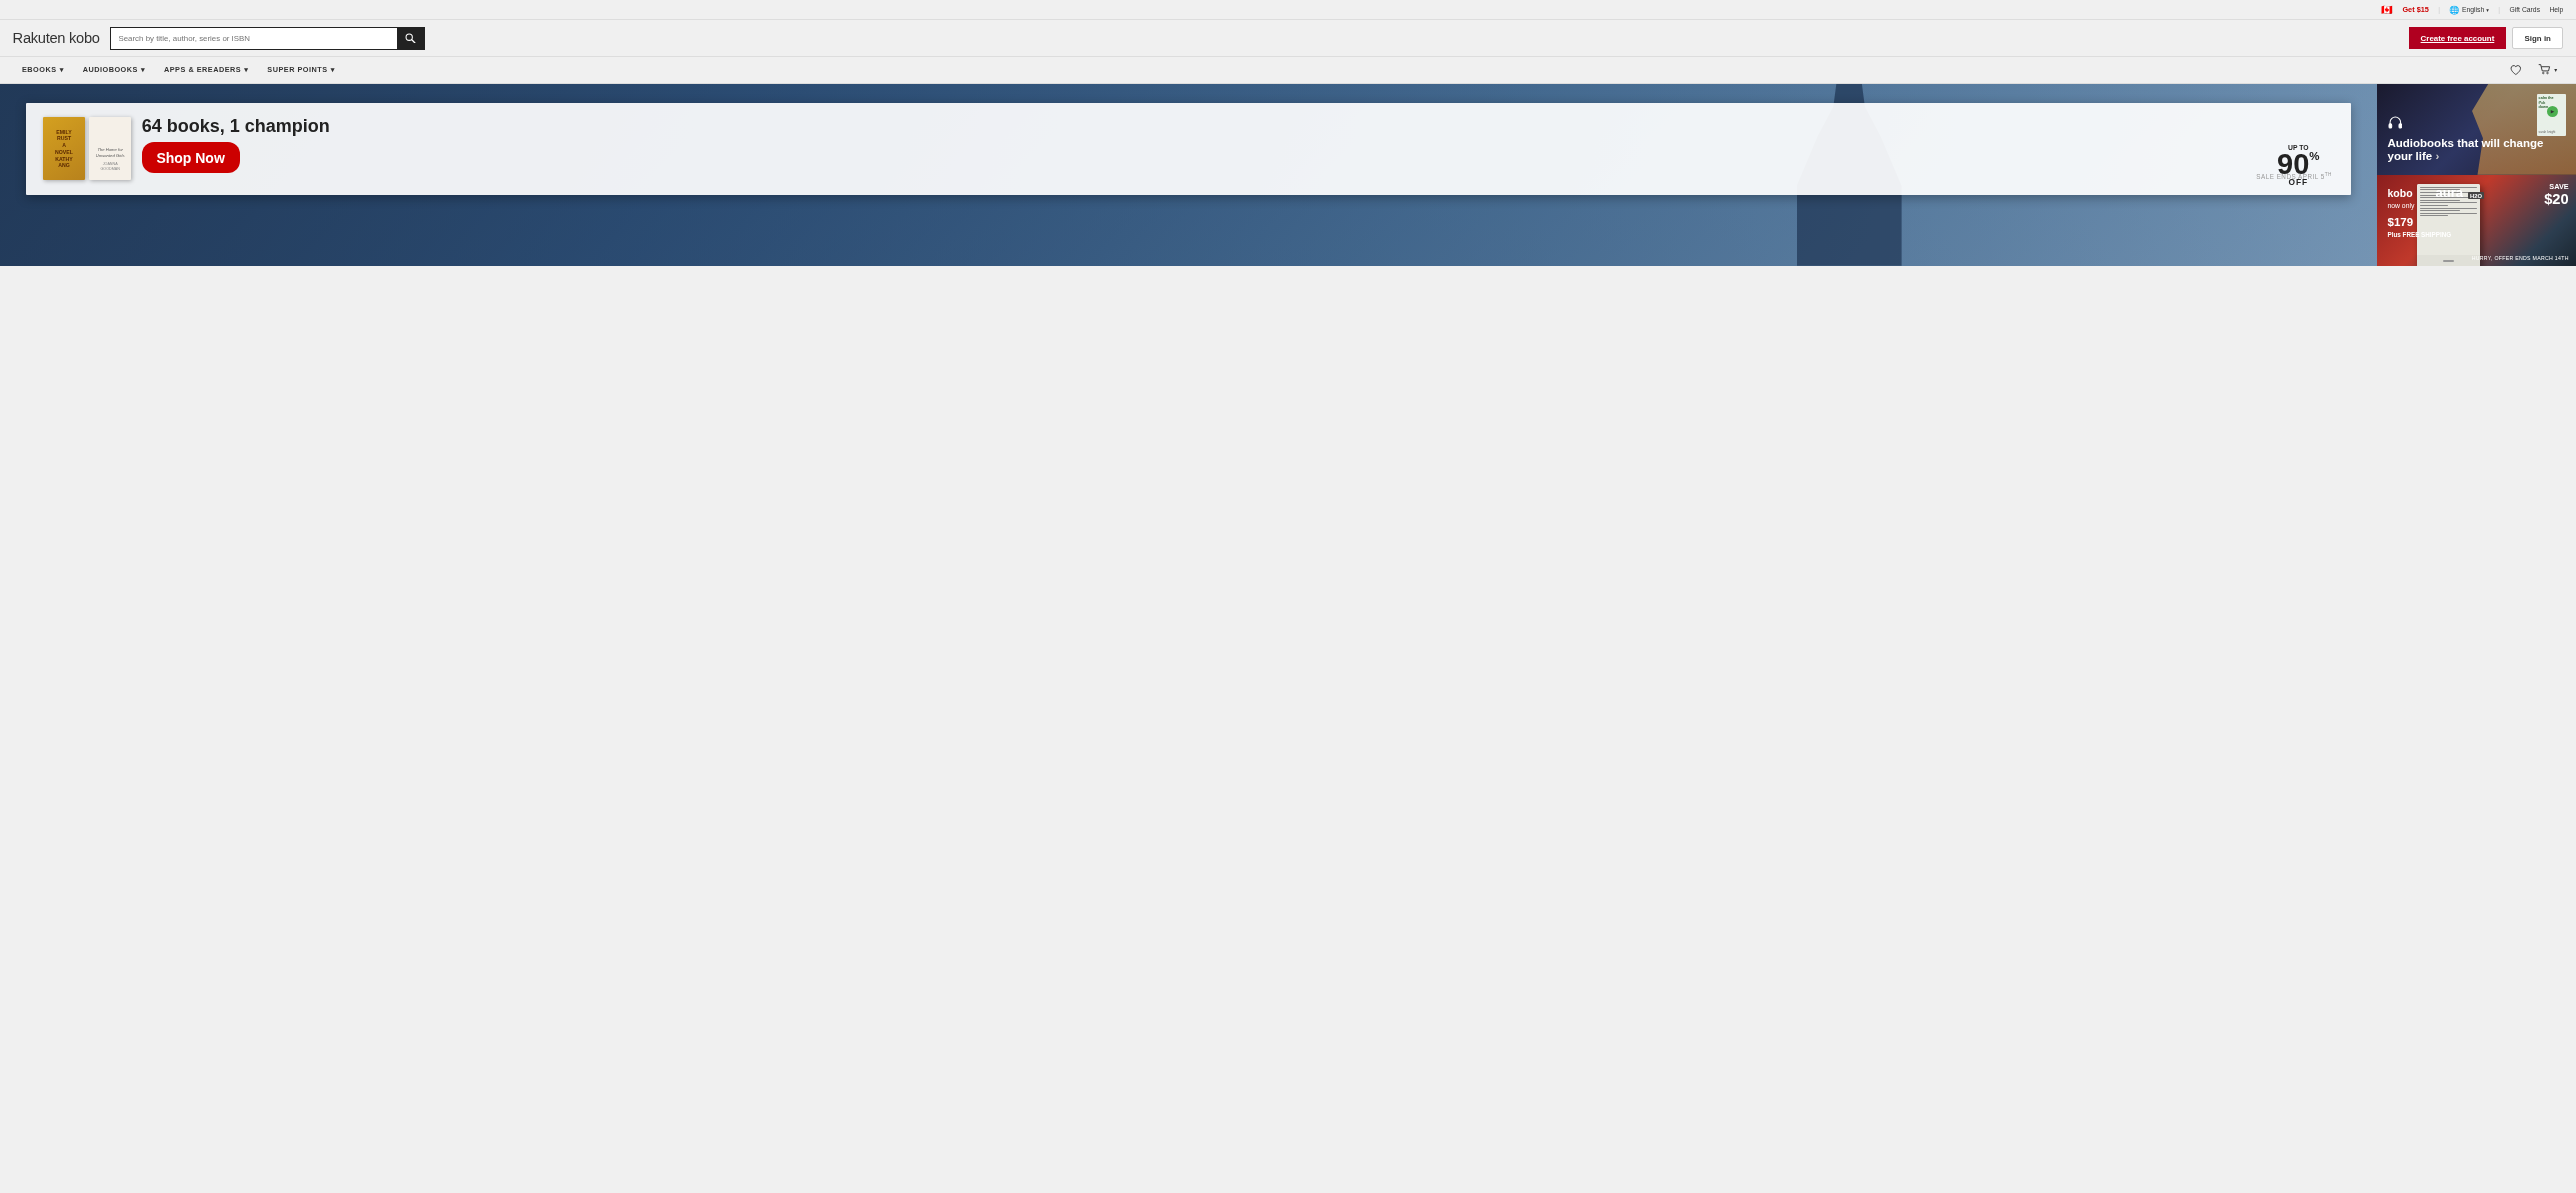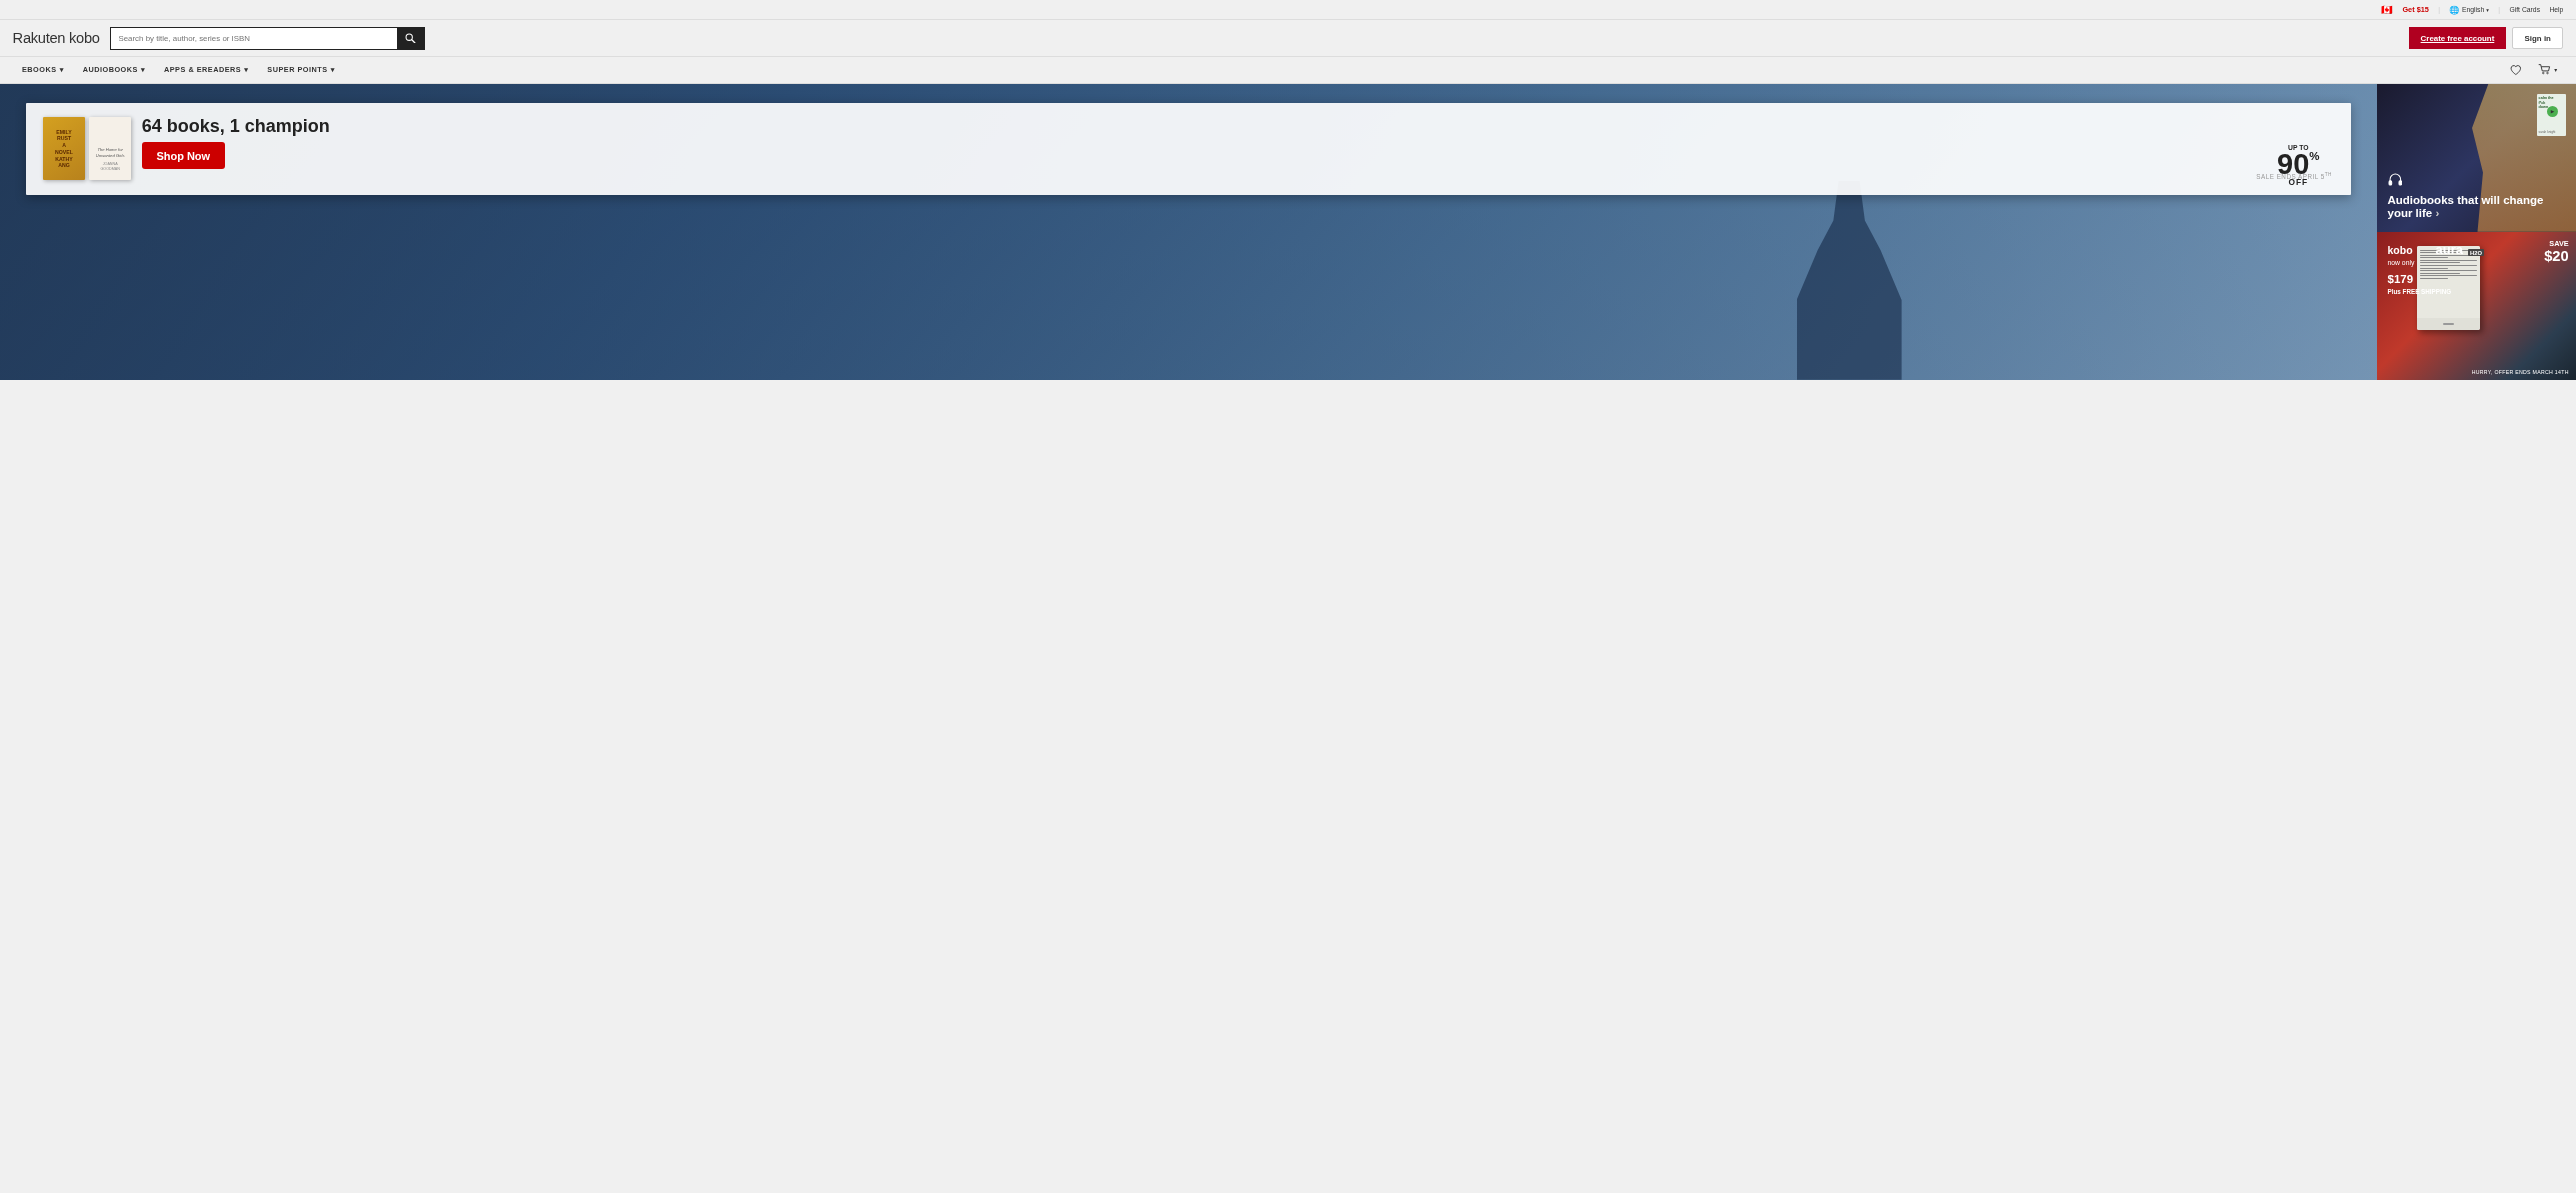--- a/index.html
+++ b/index.html
@@ -157,21 +157,21 @@
       padding: 5.2px 6.3px;
       display: flex;
       align-items: center;
       gap: 2.1px;
     }
     .nav-icon-btn svg { stroke: #333; fill: none; }
 
     
     .main-content {
       display: flex;
-      height: 296px;
+      height: 182px;
     }
 
     
     .hero {
       flex: 1;
       position: relative;
       overflow: hidden;
       background: linear-gradient(135deg, #2a4a6b 0%, #3a6a9b 30%, #5a8ab5 60%, #8aadcc 100%);
     }
     .hero-bg {
@@ -269,24 +269,24 @@
       color: #444;
       margin-bottom: 8.4px;
       line-height: 1.4;
     }
     .promo-sub strong { color: #c00; }
     .btn-shop-now {
       background: #c00;
       color: white;
       border: none;
       padding: 7.3px 14.7px;
-      font-size: 11px;
-      font-weight: bold;
-      cursor: pointer;
-      border-radius: 3px;
+      font-size: 14px;
+      font-weight: bold;
+      cursor: pointer;
+      border-radius: 12px;
     }
     .promo-sale-ends {
       position: absolute;
       bottom: 14.7px;
       right: 19px;
       font-size: 6.3px;
       color: #999;
       letter-spacing: 0.5px;
     }
     .promo-sale-ends sup { font-size: 4.7px; }

